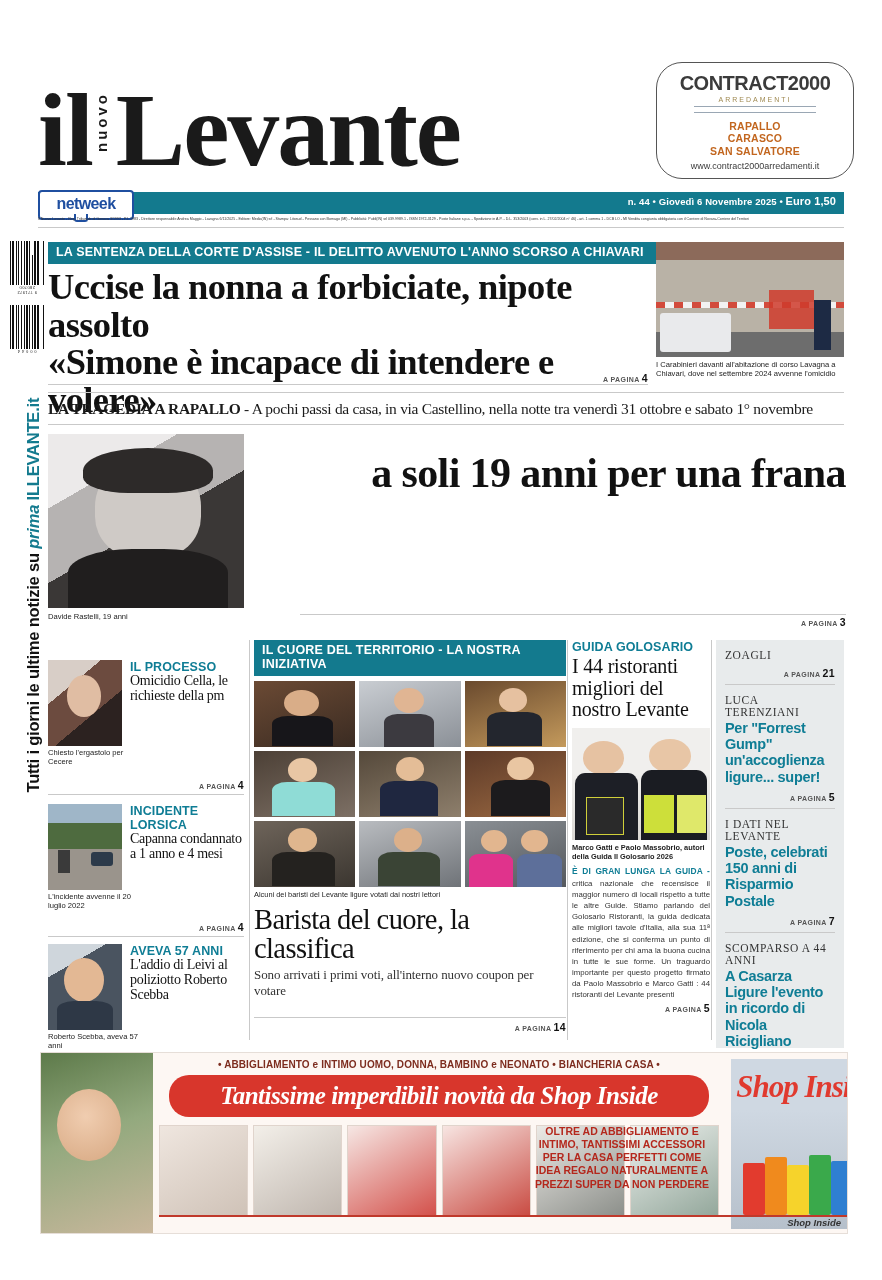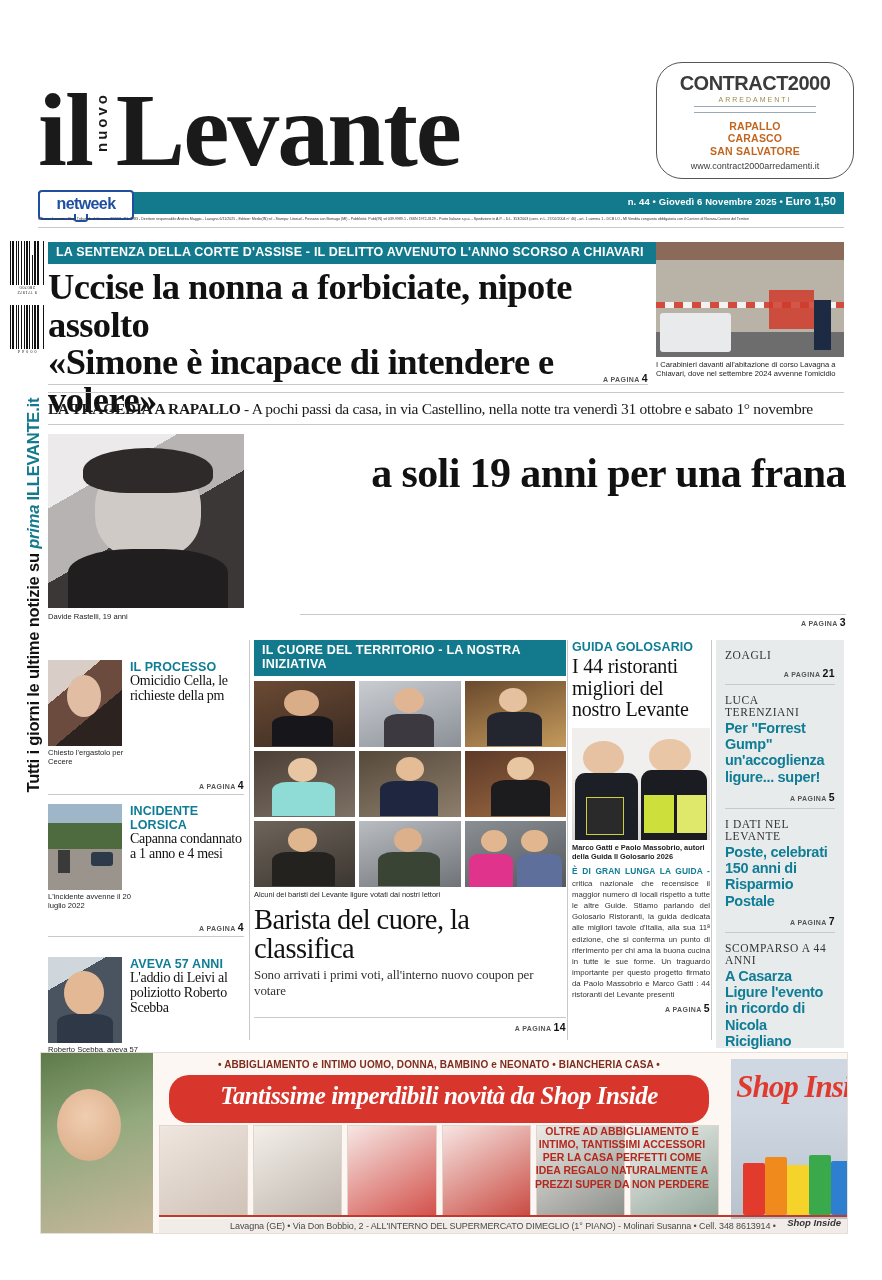--- a/index.html
+++ b/index.html
@@ -141,21 +141,21 @@
   .gi .hr{margin-top:5px;}
   
   .ad{position:absolute;left:40px;top:1052px;width:806px;height:180px;
     background:#fdf7f3;overflow:hidden;border:1px solid #e6ded8;}
   .ad .girl{position:absolute;left:0;top:0;width:112px;height:180px;
     background:linear-gradient(160deg,#5d7a4a,#93a97e 45%,#c9b79c);}
   .ad .girlface{position:absolute;left:16px;top:36px;width:64px;height:72px;
     border-radius:50%;background:radial-gradient(circle at 45% 38%,#f0cdb0,#d7a882);}
   .ad .topline{position:absolute;left:118px;top:6px;width:560px;text-align:center;
     font-size:10px;font-weight:bold;color:#7d2c1e;letter-spacing:.1px;}
-  .ad .script{position:absolute;left:128px;top:22px;width:540px;height:48px;
+  .ad .script{position:absolute;left:128px;top:22px;width:540px;height:42px;
     background:#d8362c;border-radius:20px;color:#fff;font-family:"Liberation Serif",serif;
     font-style:italic;font-weight:bold;font-size:25px;text-align:center;line-height:42px;
     letter-spacing:-.5px;}
   .ad .prods{position:absolute;left:118px;top:72px;width:560px;height:92px;
     display:flex;gap:5px;}
   .ad .prods .p{flex:1;background:#efe7e1;border:1px solid #e0d4cc;}
   .ad .right{position:absolute;left:690px;top:6px;width:166px;height:170px;}
   .ad .rtext{position:absolute;left:492px;top:72px;width:178px;text-align:center;
     font-size:10.5px;font-weight:bold;color:#b4271c;line-height:1.25;}
   .ad .shop{position:absolute;left:686px;top:16px;width:160px;
@@ -292,21 +292,21 @@
         </div>
         <div style="clear:both;"></div>
         <div class="cap" style="width:92px;margin-top:2px;">L'incidente avvenne il 20 luglio 2022</div>
         <div class="apagina" style="margin-top:10px;">
           <span>A PAGINA</span>
           <b>4</b>
         </div>
         <div class="hr" style="margin-top:3px;"></div>
       </div>
 
-      <div class="brief" style="margin-top:20px;">
+      <div class="brief" style="margin-top:7px;">
         <div class="ph photo" style="background:linear-gradient(150deg,#cfd6dc 0 26%,#4a5460 26% 100%);">
           <div style="position:absolute;left:22%;top:16%;width:54%;height:52%;border-radius:50%;background:#e3b894;"></div>
           <div style="position:absolute;left:12%;top:66%;width:76%;height:34%;background:#2e3846;border-radius:30% 30% 0 0;"></div>
         </div>
         <div class="tx">
           <div class="kicker-teal">AVEVA 57 ANNI</div>
           <h3>L'addio di Leivi al poliziotto Roberto Scebba</h3>
         </div>
         <div style="clear:both;"></div>
         <div class="cap" style="width:92px;margin-top:2px;">Roberto Scebba, aveva 57 anni</div>
@@ -449,17 +449,16 @@
     <div class="shop">Shop Inside</div>
     <div class="bags">
       <span class="bag" style="left:2px;background:#e23b2e;"></span>
       <span class="bag" style="left:24px;background:#f08a1d;height:58px;"></span>
       <span class="bag" style="left:46px;background:#f6d32b;height:50px;"></span>
       <span class="bag" style="left:68px;background:#3aa94b;height:60px;"></span>
       <span class="bag" style="left:90px;background:#2f7fd1;height:54px;"></span>
 
     </div>
     <div class="addrline"></div>
-    <div class="addr">Lavagna (GE) • Via Don Bobbio, 2 - ALL'INTERNO DEL SUPERMERCATO DIMEGLIO (1° PIANO) - Molinari Susanna • Cell. 348 8613914 •</div>
     <div class="sibadge">Shop Inside</div>
   </div>
 
 </div>
 
 </body></html>

